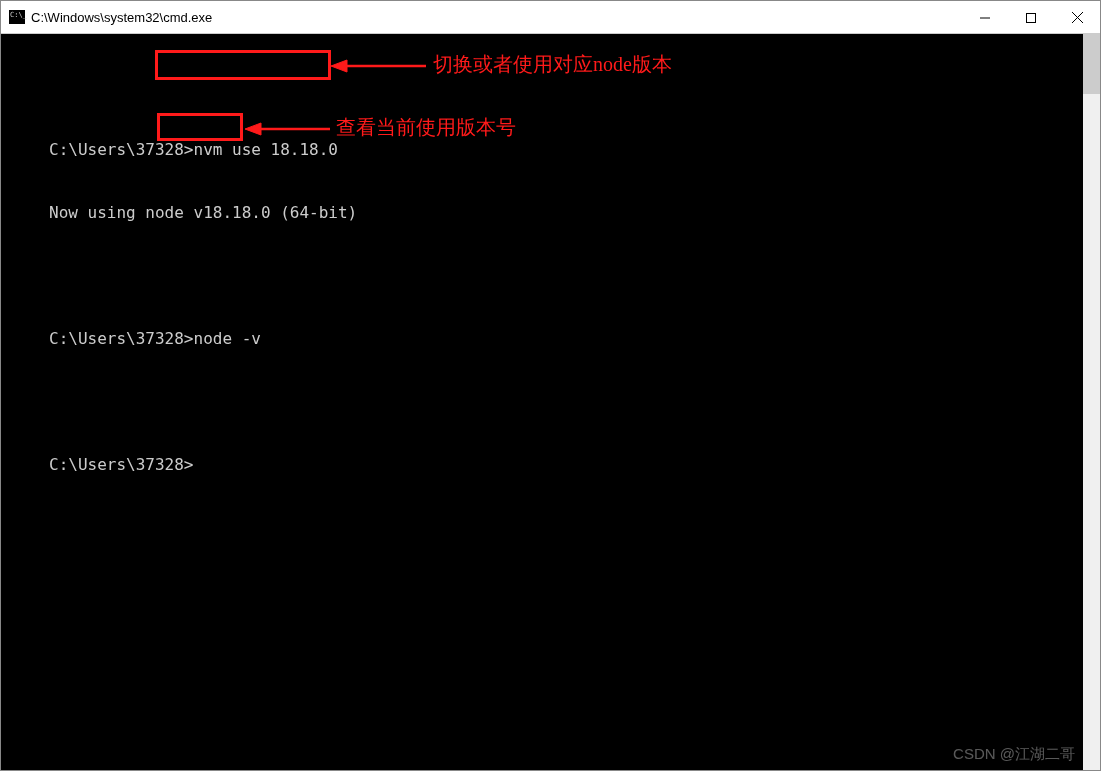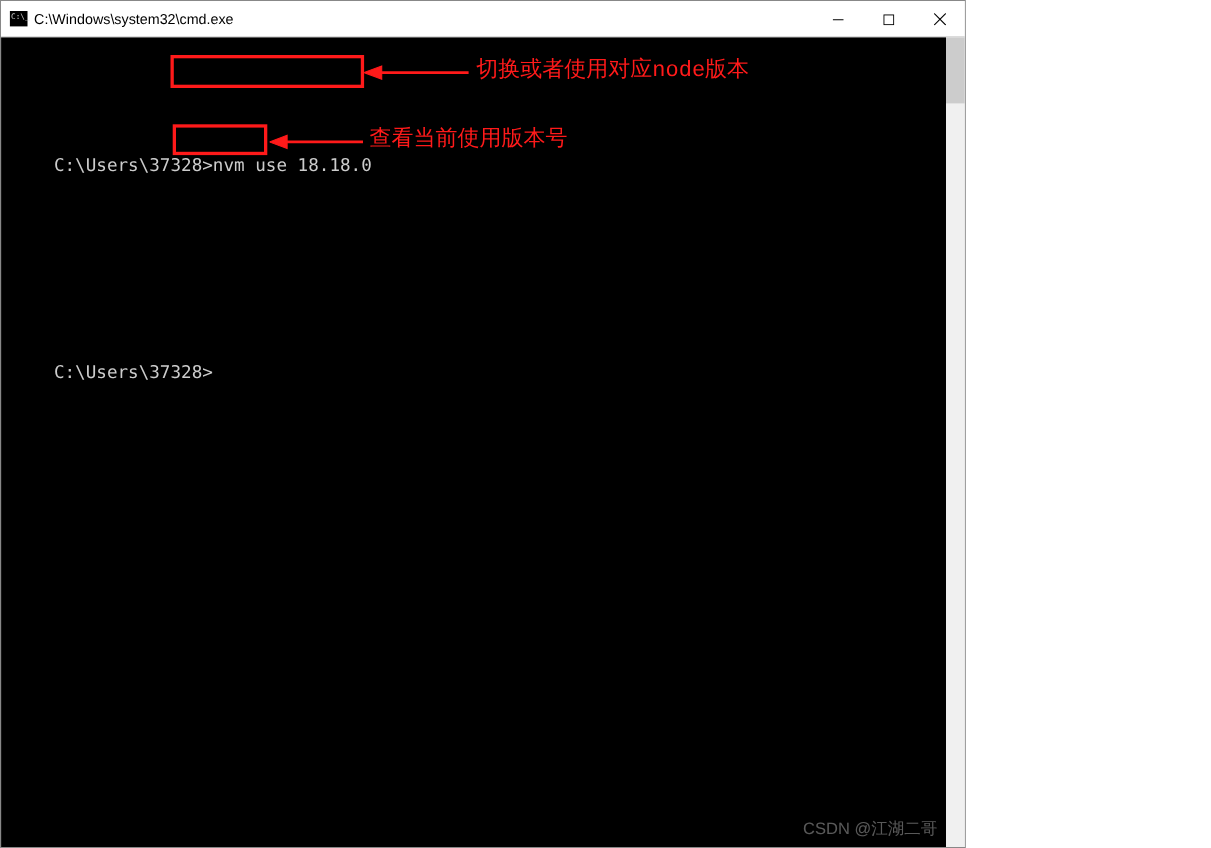--- a/index.html
+++ b/index.html
@@ -9,21 +9,21 @@
     }
     body {
       width: 1101px;
       height: 771px;
       background: #fff;
       font-family: "Segoe UI", Tahoma, sans-serif;
       overflow: hidden;
       position: relative;
     }
     .window {
-      width: 878px;
+      width: 1101px;
       height: 771px;
       border: 1px solid #888;
       position: relative;
       background: #fff;
     }
     .titlebar {
       height: 33px;
       background: #fff;
       display: flex;
       align-items: center;
@@ -121,21 +121,21 @@
     .arrow {
       position: absolute;
       stroke: #ff1a1a;
       fill: #ff1a1a;
       pointer-events: none;
     }
     .annotation-text {
       position: absolute;
       color: #ff1a1a;
       font-size: 20px;
-      font-family: Liberation Mono, monospace;
+      font-family: Liberation Serif, serif;
       pointer-events: none;
     }
     .watermark {
       position: absolute;
       right: 8px;
       bottom: 6px;
       color: rgba(255,255,255,0.35);
       font-size: 15px;
       font-family: "Microsoft YaHei", sans-serif;
       pointer-events: none;
@@ -169,21 +169,23 @@
             <line x1="11" y1="0" x2="0" y2="11"></line>
           </svg>
       </div>
     </div>
   </div>
 
   <div class="terminal-wrap">
     <div class="terminal">
       <div class="blank-line"></div>
       <div class="terminal-line"><span class="prompt">C:\Users\37328&gt;</span><span>nvm use 18.18.0</span></div>
+      <div class="terminal-line">Now using node v18.18.0 (64-bit)</div>
       <div class="blank-line"></div>
+      <div class="terminal-line"><span class="prompt">C:\Users\37328&gt;</span><span>node -v</span></div>
       <div class="blank-line"></div>
       <div class="terminal-line"><span class="prompt">C:\Users\37328&gt;</span></div>
 
       
       <div class="annotation-box" style="left:154px; top:16px; width:176px; height:30px;"></div>
       
       <div class="annotation-box" style="left:156px; top:79px; width:86px; height:28px;"></div>
 
       
       <svg class="arrow" style="left:330px; top:22px;" width="100" height="20">

